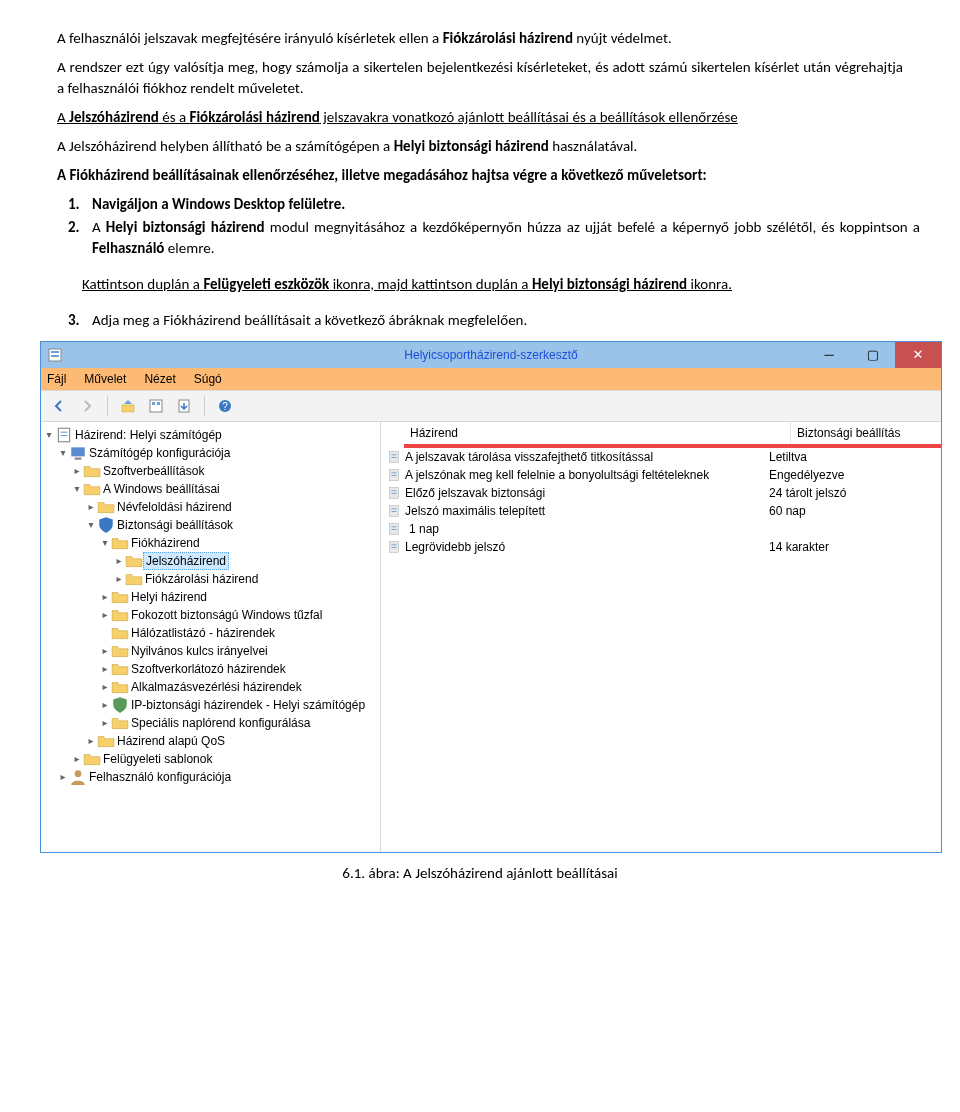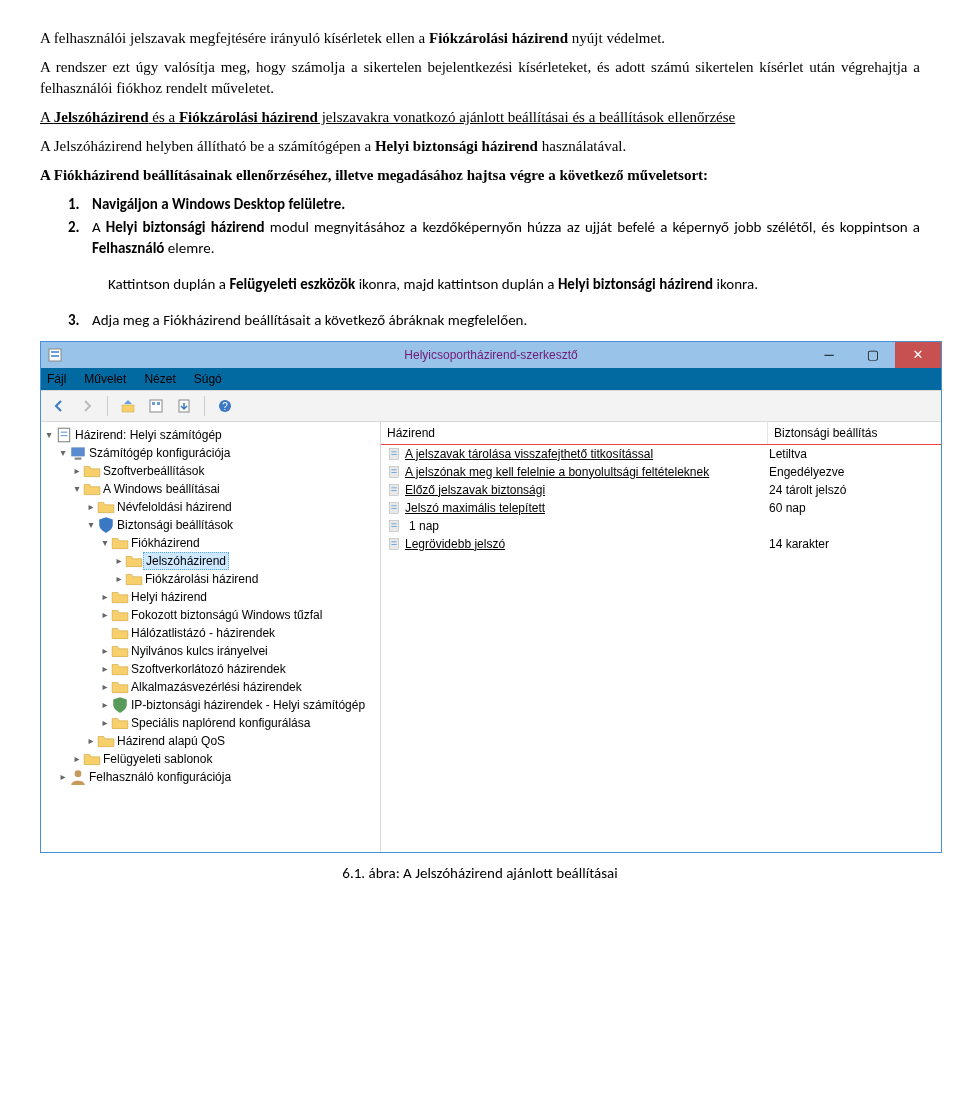--- a/index.html
+++ b/index.html
@@ -7,41 +7,41 @@
     margin: 0;
     padding: 20px 40px;
     background: #fff;
     color: #000;
     font-size: 15px;
     line-height: 1.4;
     width: 880px;
   }
   .doc-para {
     text-align: justify;
-    margin: 8px 0;
-    font-family: Liberation Serif, serif;
+    margin: 8px 17px;
   }
   .bold { font-weight: 700; }
   .underline { text-decoration: underline; }
   .step-list {
     margin: 4px 0 10px 28px;
   }
   .step-list > div {
     display: flex;
     margin: 2px 0;
     text-align: justify;
   }
   .step-num {
     min-width: 24px;
     font-weight: 700;
   }
   .step-body { flex: 1; }
   .indent-para {
-    margin-left: 68px;
+    margin-left: 42px;
     text-align: justify;
+    text-decoration: underline;
   }
 
   
   .win {
     width: 900px;
     border: 1px solid #4a90d9;
     background: #fff;
     font-family: "Segoe UI", Arial, sans-serif;
     font-size: 12px;
     color: #000;
@@ -57,36 +57,36 @@
   .title-icon {
     width: 16px; height: 16px;
     margin: 0 6px;
     display: inline-flex; align-items: center; justify-content: center;
   }
   .title-text {
     position: absolute;
     left: 50%;
     transform: translateX(-50%);
     font-size: 12px;
-    color: #701a75;
+    color: #1d4ed8;
   }
   .win-btns {
     margin-left: auto;
     display: flex;
     height: 100%;
   }
   .win-btn {
     width: 44px;
     display: flex; align-items: center; justify-content: center;
     font-size: 13px;
   }
   .win-btn.close { background: #c75050; color: #fff; width: 46px;}
   .menu-bar {
     height: 22px;
-    background: #0369a1;
+    background: #fdba74;
     border-bottom: 1px solid #d8d8d8;
     display: flex;
     align-items: center;
     padding-left: 6px;
     gap: 18px;
     font-size: 12px;
   }
   .menu-item { cursor: default; }
   .tool-bar {
     height: 30px;
@@ -115,35 +115,36 @@
     overflow: auto;
     padding: 4px 2px;
   }
   .list-pane {
     flex: 1;
     overflow: auto;
   }
   .list-header {
     display: flex;
     background: #fff;
-    border-bottom: 1px solid #ef4444;
+    border-bottom: 4px solid #ef4444;
     font-size: 12px;
     height: 22px;
     align-items: center;
+    margin-left: 23px;
   }
   .lh-col1 { width: 380px; padding-left: 6px; border-right: 1px solid #e4e4e4; height:100%; display:flex; align-items:center;}
   .lh-col2 { flex: 1; padding-left: 6px; height:100%; display:flex; align-items:center;}
   .list-row {
     display: flex;
     align-items: center;
     height: 18px;
     font-size: 12px;
   }
   .lr-icon { width: 18px; display:inline-flex; align-items:center; justify-content:center; margin-left:4px;}
-  .lr-col1 { width: 358px; padding-left: 2px; text-decoration: underline; }
+  .lr-col1 { width: 358px; padding-left: 2px; }
   .lr-col2 { flex: 1; padding-left: 6px; }
 
   .tree-row {
     display: flex;
     align-items: center;
     height: 18px;
     font-size: 12px;
     white-space: nowrap;
   }
   .tree-row.selected .tr-label {

